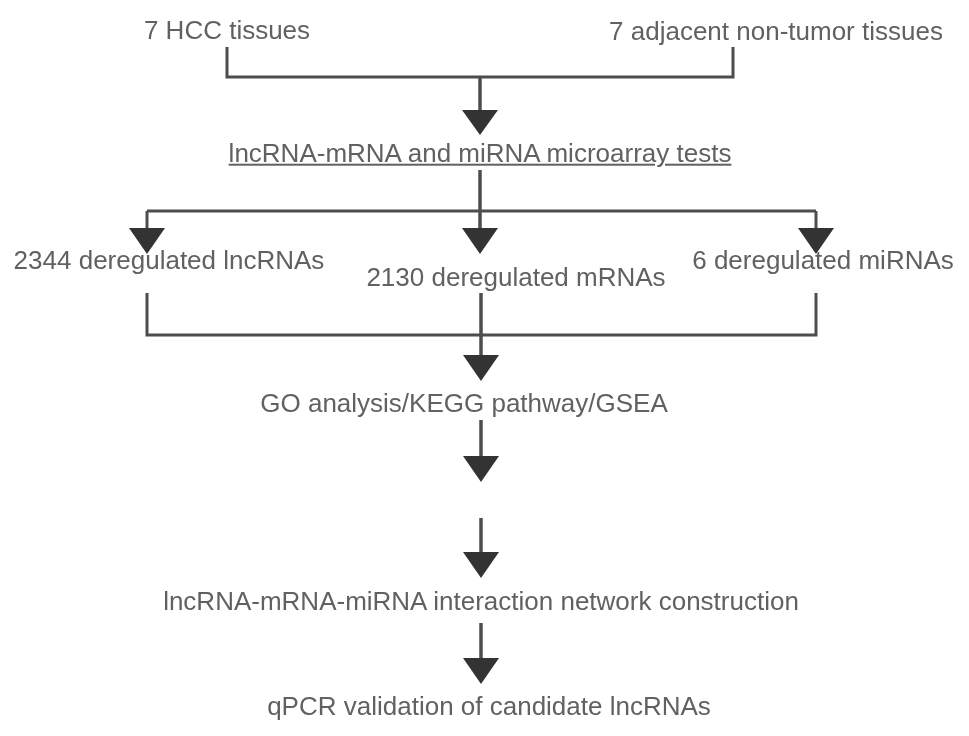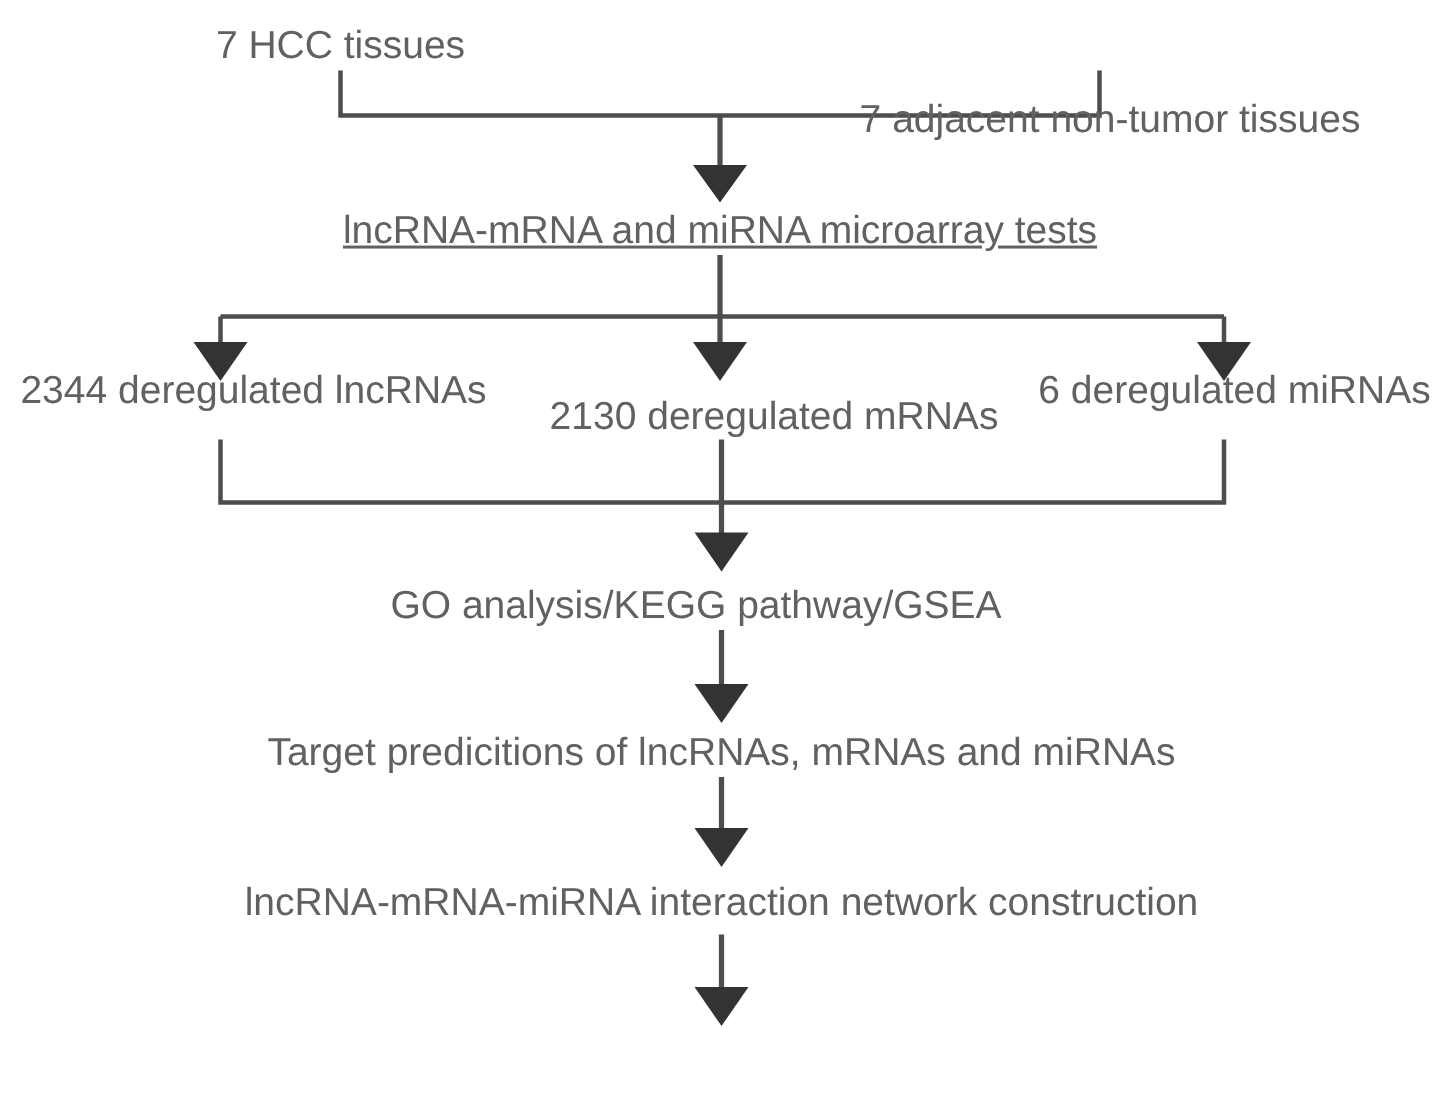--- a/index.html
+++ b/index.html
@@ -70,25 +70,25 @@
     <polygon class="head" points="463,456 499,456 481,482"></polygon>
 
     <path class="shaft" d="M481 518 L481 554"></path>
     <polygon class="head" points="463,552 499,552 481,578"></polygon>
 
     <path class="shaft" d="M481 623 L481 660"></path>
     <polygon class="head" points="463,658 499,658 481,684"></polygon>
   </svg>
 
   <div class="node" style="left:227px; top:30px;">7 HCC tissues</div>
-  <div class="node" style="left:740px; top:31px;margin-top:48px;">7 adjacent non-tumor tissues</div>
+  <div class="node" style="left:776px; top:31px;">7 adjacent non-tumor tissues</div>
 
   <div class="node" style="left:480px; top:153px;text-decoration:underline;">lncRNA-mRNA and miRNA microarray tests</div>
 
   <div class="node" style="left:169px; top:260px;">2344 deregulated lncRNAs</div>
   <div class="node" style="left:516px; top:277px;">2130 deregulated mRNAs</div>
   <div class="node" style="left:823px; top:260px;">6 deregulated miRNAs</div>
 
   <div class="node" style="left:464px; top:403px;">GO analysis/KEGG pathway/GSEA</div>
-  <div class="node" style="left:481px; top:501px;">Target predicitions of lncRNAs, mRNAs and miRNAs</div>
   <div class="node" style="left:481px; top:601px;">lncRNA-mRNA-miRNA interaction network construction</div>
+  <div class="node" style="left:489px; top:706px;">qPCR validation of candidate lncRNAs</div>
 
 </div>
 
 </body></html>

